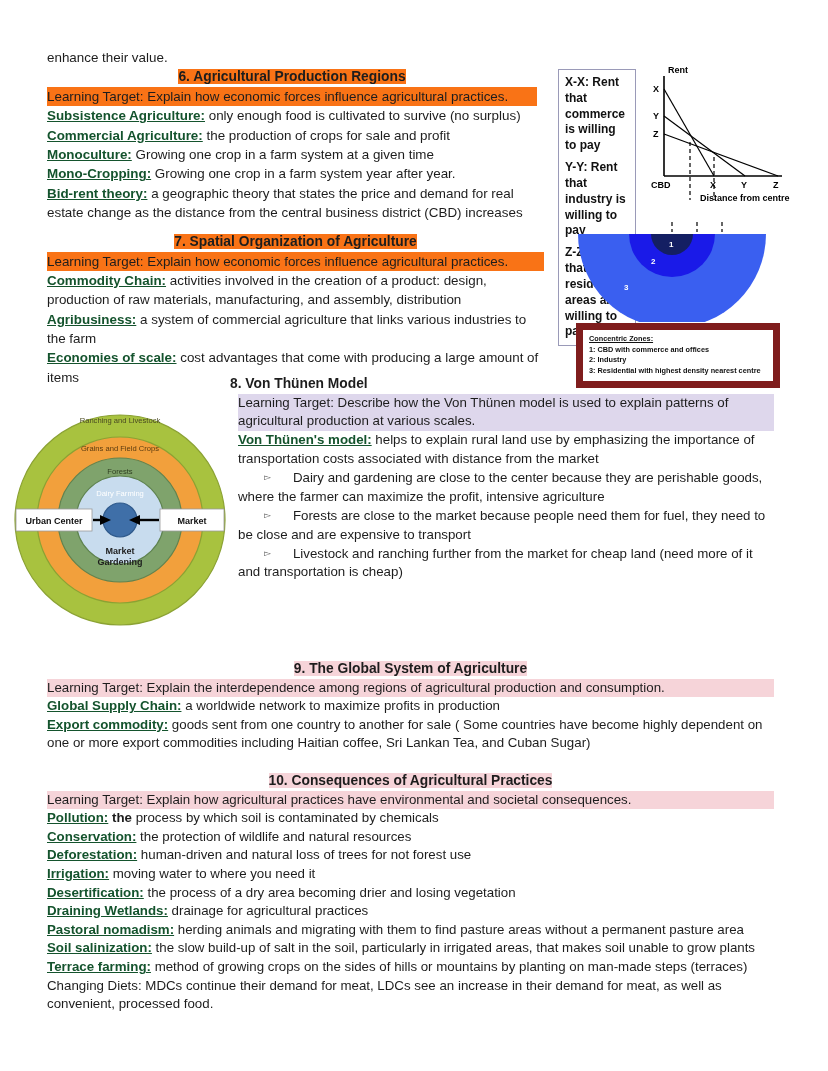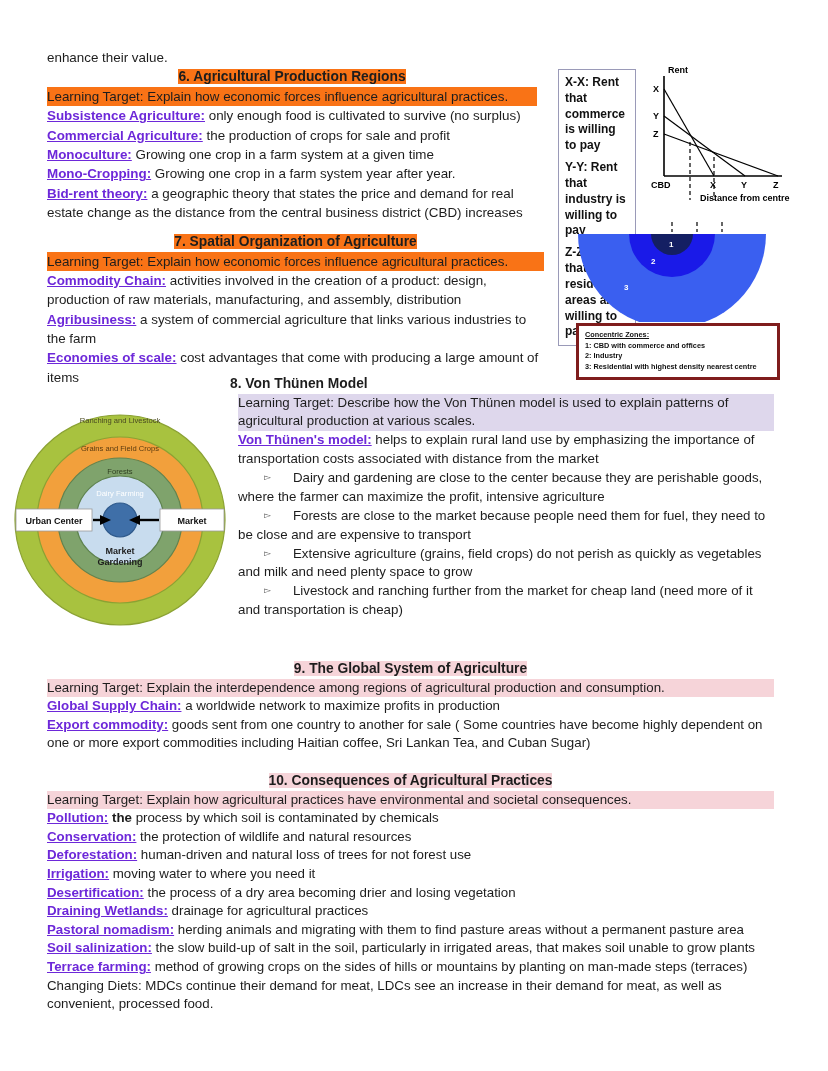--- a/index.html
+++ b/index.html
@@ -23,21 +23,21 @@
   }
   .wide{
     position:absolute;
     left:47px;
     width:727px;
     font-size:13.3px;
     line-height:1.40;
     color:#1d1d1d;
   }
   .para{margin:0 0 0 0;}
-  .term{font-weight:bold;text-decoration:underline;color:#6d28d9;}
+  .term{font-weight:bold;text-decoration:underline;color:#14532d;}
   .ctr{text-align:center;}
   .hl-blue  {background:#f97316;}
   .hl-purple{background:#ded7ec;}
   .hl-pink  {background:#f6d4d9;}
   .head{
     font-weight:bold;
     font-size:13.8px;
   }
   .lt{ 
     display:block;
@@ -90,21 +90,21 @@
   #bidrent-plot{
     position:absolute;left:84px;top:0;width:152px;height:140px;
   }
 
   
   #zones{
     position:absolute;left:565px;top:222px;width:215px;height:160px;
   }
   #zones-legend{
     position:absolute;left:11px;top:101px;width:204px;
-    border:3px solid #7f1d1d;background:#fff;
+    border:7px solid #7f1d1d;background:#fff;
     padding:4px 6px 5px 6px;box-sizing:border-box;
     font-size:7.3px;font-weight:bold;line-height:1.45;color:#111;
   }
   #zones-legend .zl-title{text-decoration:underline;}
 
   
   #rings{
     position:absolute;left:12px;top:402px;width:216px;height:236px;
   }
 </style>
@@ -141,21 +141,20 @@
   </div>
 
   <div id="sec8">
     <span class="head">8. Von Thünen Model</span>
     <div class="para">
         <span class="hl-purple lt">Learning Target: Describe how the Von Thünen model is used to explain patterns of agricultural production at various scales.</span>
       </div>
     <div><span class="term">Von Thünen's model:</span><span> helps to explain rural land use by emphasizing the importance of transportation costs associated with distance from the market</span></div>
     <div class="bullet-row"><span class="bullet-glyph">▻</span><span>Dairy and gardening are close to the center because they are perishable goods, where the farmer can maximize the profit, intensive agriculture</span></div>
     <div class="bullet-row"><span class="bullet-glyph">▻</span><span>Forests are close to the market because people need them for fuel, they need to be close and are expensive to transport</span></div>
-    <div class="bullet-row"><span class="bullet-glyph">▻</span><span>Extensive agriculture (grains, field crops) do not perish as quickly as vegetables and milk and need plenty space to grow</span></div>
     <div class="bullet-row"><span class="bullet-glyph">▻</span><span>Livestock and ranching further from the market for cheap land (need more of it and transportation is cheap)</span></div>
   </div>
 
   <div class="wide" id="sec9">
     <div class="ctr"><span class="head hl-pink">9. The Global System of Agriculture</span></div>
     <div class="para">
         <span class="hl-pink lt">Learning Target: Explain the interdependence among regions of agricultural production and consumption.</span>
       </div>
     <div><span class="term">Global Supply Chain:</span><span> a worldwide network to maximize profits in production</span></div>
     <div><span class="term">Export commodity:</span><span> goods sent from one country to another for sale ( Some countries have become highly dependent on one or more export commodities including Haitian coffee, Sri Lankan Tea, and Cuban Sugar)</span></div>

